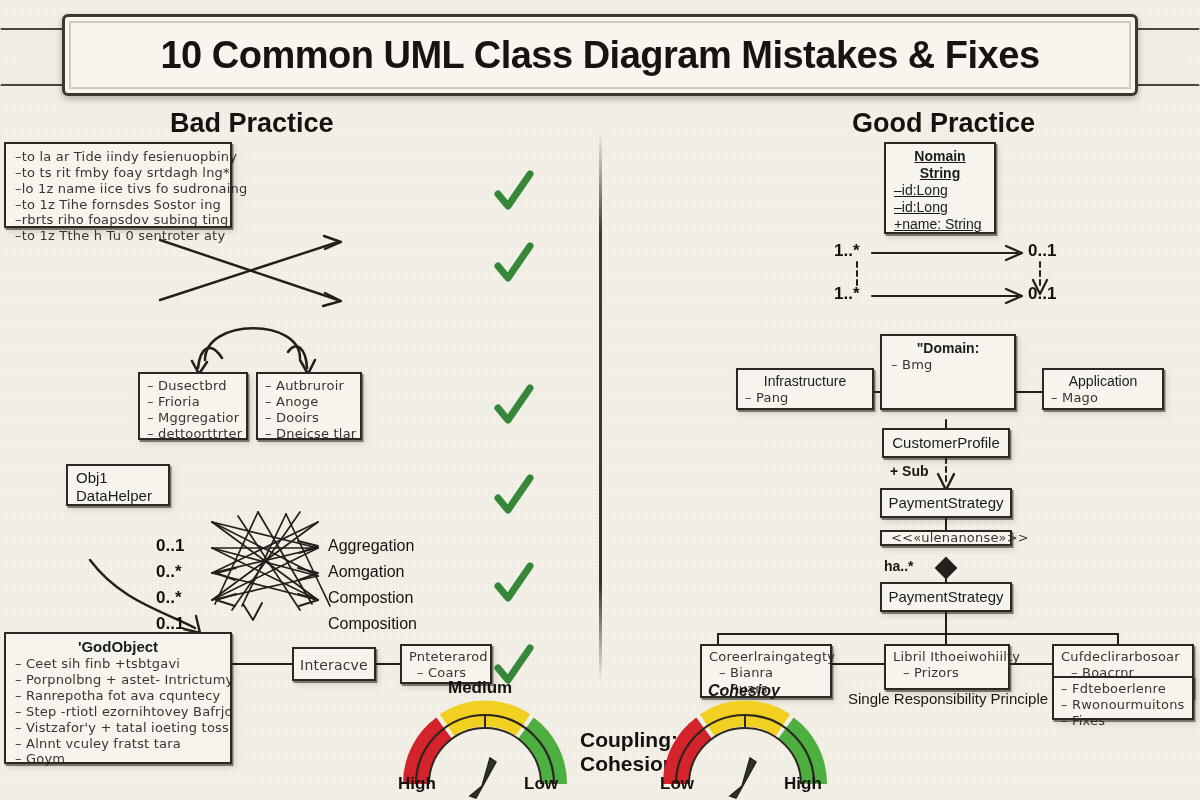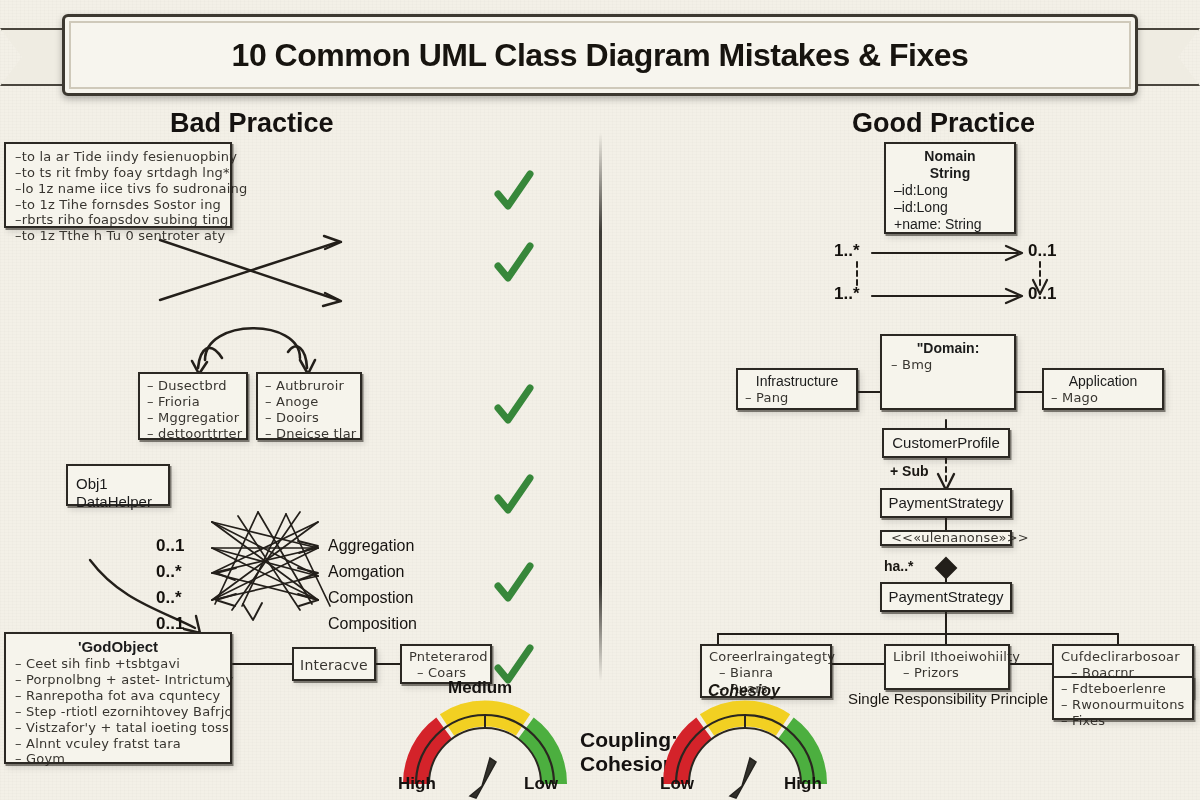--- a/index.html
+++ b/index.html
@@ -21,21 +21,21 @@
   
   #ribbon{position:absolute;left:62px;top:14px;width:1076px;height:82px;}
   #ribbon .tail{position:absolute;top:14px;width:70px;height:54px;background:#efece2;
     border:2px solid #4a463e;}
   #ribbon .tail.l{left:-62px;clip-path:polygon(0 0,100% 0,100% 100%,0 100%,22px 50%);}
   #ribbon .tail.r{right:-62px;clip-path:polygon(0 0,100% 0,calc(100% - 22px) 50%,100% 100%,0 100%);}
   #ribbon .plate{position:absolute;inset:0;background:#f7f5ee;
     border:3px solid #3c3830;border-radius:6px;
     box-shadow:0 3px 7px rgba(0,0,0,.28), inset 0 0 0 4px #f7f5ee, inset 0 0 0 6px #cfc9ba;}
   #title{position:absolute;inset:0;display:flex;align-items:center;justify-content:center;
-    font-size:32px;font-weight:bold;letter-spacing:-.5px;color:#17140f;white-space:nowrap;}
+    font-size:38px;font-weight:bold;letter-spacing:-.5px;color:#17140f;white-space:nowrap;}
 
   
   .col-head{position:absolute;font-size:27px;font-weight:bold;color:#151210;}
 
   
   #divider{position:absolute;left:599px;top:133px;width:3px;height:548px;
     background:linear-gradient(to bottom,rgba(30,28,24,0) 0%,rgba(30,28,24,.85) 18%,rgba(30,28,24,.9) 82%,rgba(30,28,24,0) 100%);
     filter:blur(.3px);}
 
   
@@ -183,21 +183,21 @@
     <span class="scrib">– dettoorttrter</span>
   </div>
 
   <div class="box" style="left:256px;top:372px;width:106px;height:68px;padding:4px 7px;">
     <span class="scrib">– Autbruroir</span>
     <span class="scrib">– Anoge</span>
     <span class="scrib">– Dooirs</span>
     <span class="scrib">– Dneicse tlar</span>
   </div>
 
-  <div class="box" style="left:66px;top:464px;width:104px;height:42px;padding:9px 8px;font-size:15px;">
+  <div class="box" style="left:66px;top:464px;width:104px;height:42px;padding:3px 8px;font-size:15px;">
     <span class="attr">Obj1</span>
     <span class="attr">DataHelper</span>
   </div>
 
   <div class="mult" style="left:156px;top:536px;">0..1</div>
   <div class="mult" style="left:156px;top:562px;">0..*</div>
   <div class="mult" style="left:156px;top:588px;">0..*</div>
   <div class="mult" style="left:156px;top:614px;">0..1</div>
 
   <div class="plain" style="left:328px;top:537px;">Aggregation</div>
@@ -266,34 +266,34 @@
       <line x1="85" y1="15" x2="85" y2="28" stroke="#2a2620" stroke-width="2"></line>
       <polygon points="82,86 70,96 76,98 96,62 90,58" fill="#32302b" stroke="#24221e" stroke-width="1.5"></polygon>
     </svg>
     <div class="g-lab" style="left:-2px;top:74px;">High</div>
     <div class="g-lab" style="left:48px;top:-22px;">Medium</div>
     <div class="g-lab" style="left:124px;top:74px;">Low</div>
     <div class="g-title" style="left:180px;top:28px;">Coupling:
 Cohesion</div>
   </div>
 
-  <div class="box" style="left:884px;top:142px;width:132px;height:92px;padding:4px 8px;">
+  <div class="box" style="left:884px;top:142px;width:112px;height:92px;padding:4px 8px;text-decoration:underline;">
     <span class="cls-title">Nomain</span>
     <span class="attr" style="text-align:center;font-weight:bold;">String</span>
     <span class="attr">–id:Long</span>
     <span class="attr">–id:Long</span>
     <span class="attr">+name: String</span>
   </div>
 
   <div class="mult" style="left:834px;top:241px;">1..*</div>
   <div class="mult" style="left:1028px;top:241px;">0..1</div>
   <div class="mult" style="left:834px;top:284px;">1..*</div>
   <div class="mult" style="left:1028px;top:284px;">0..1</div>
 
-  <div class="box" style="left:736px;top:368px;width:122px;height:42px;padding:3px 7px;">
+  <div class="box" style="left:736px;top:368px;width:138px;height:42px;padding:3px 7px;">
     <span class="attr" style="text-align:center;">Infrastructure</span>
     <span class="scrib">– Pang</span>
   </div>
 
   <div class="box" style="left:880px;top:334px;width:136px;height:76px;padding:4px 9px;">
     <span class="attr" style="text-align:center;font-weight:bold;">"Domain:</span>
     <span class="scrib">– Bmg</span>
   </div>
 
   <div class="box" style="left:1042px;top:368px;width:122px;height:42px;padding:3px 7px;">

